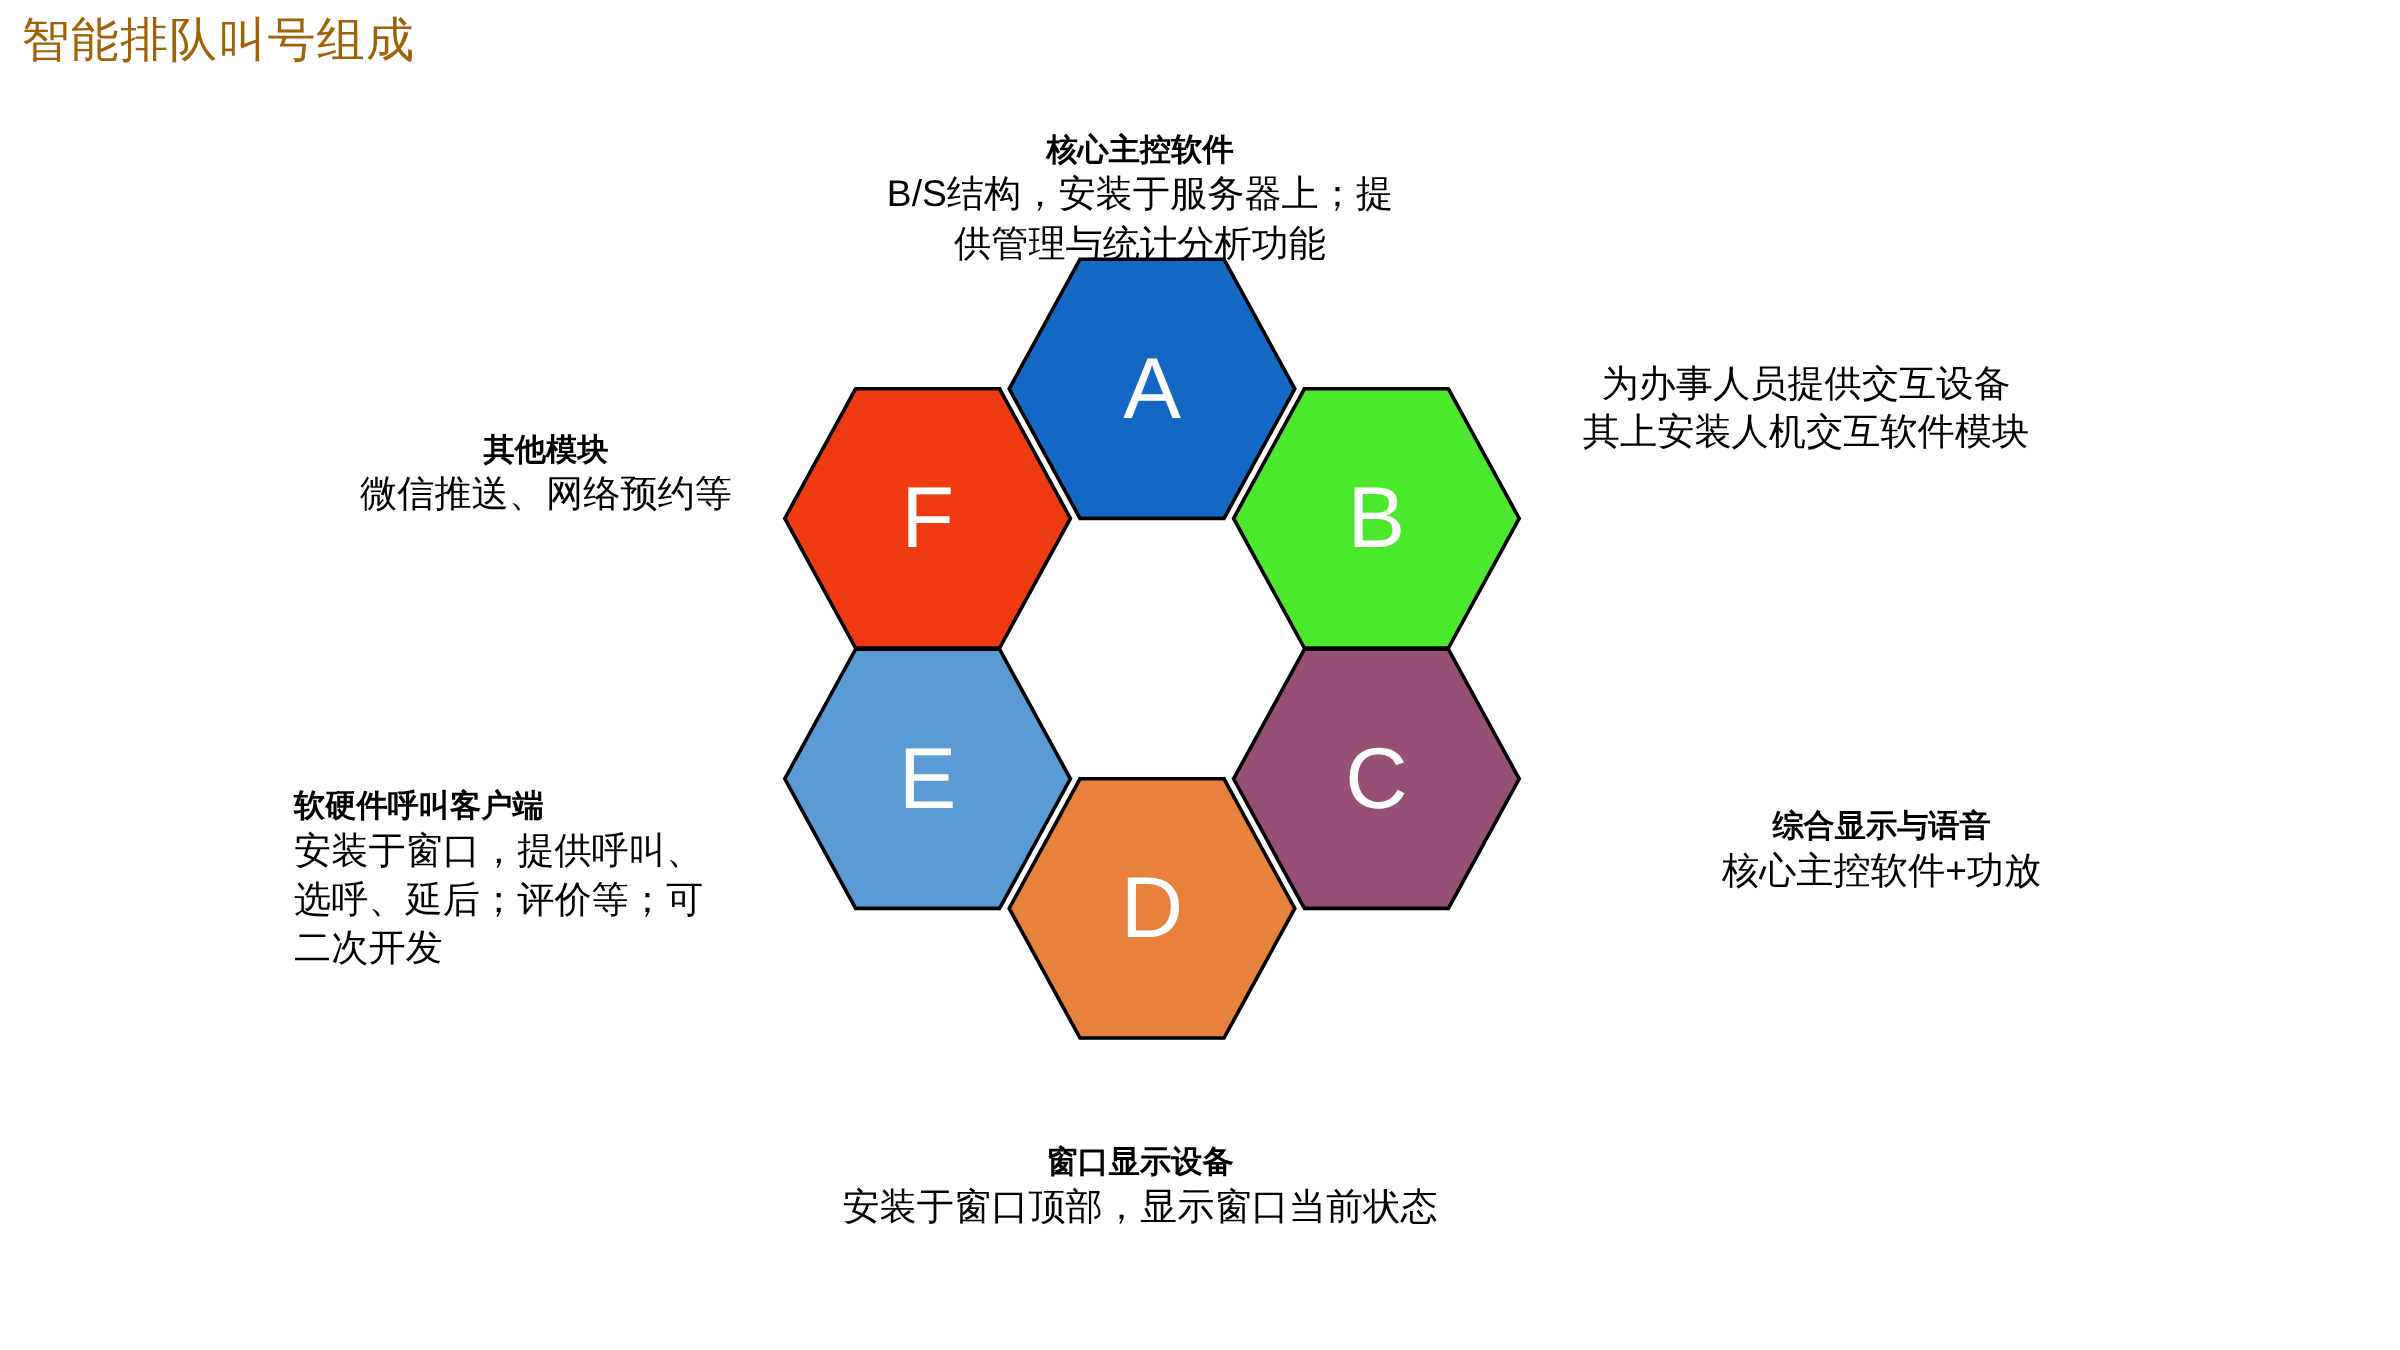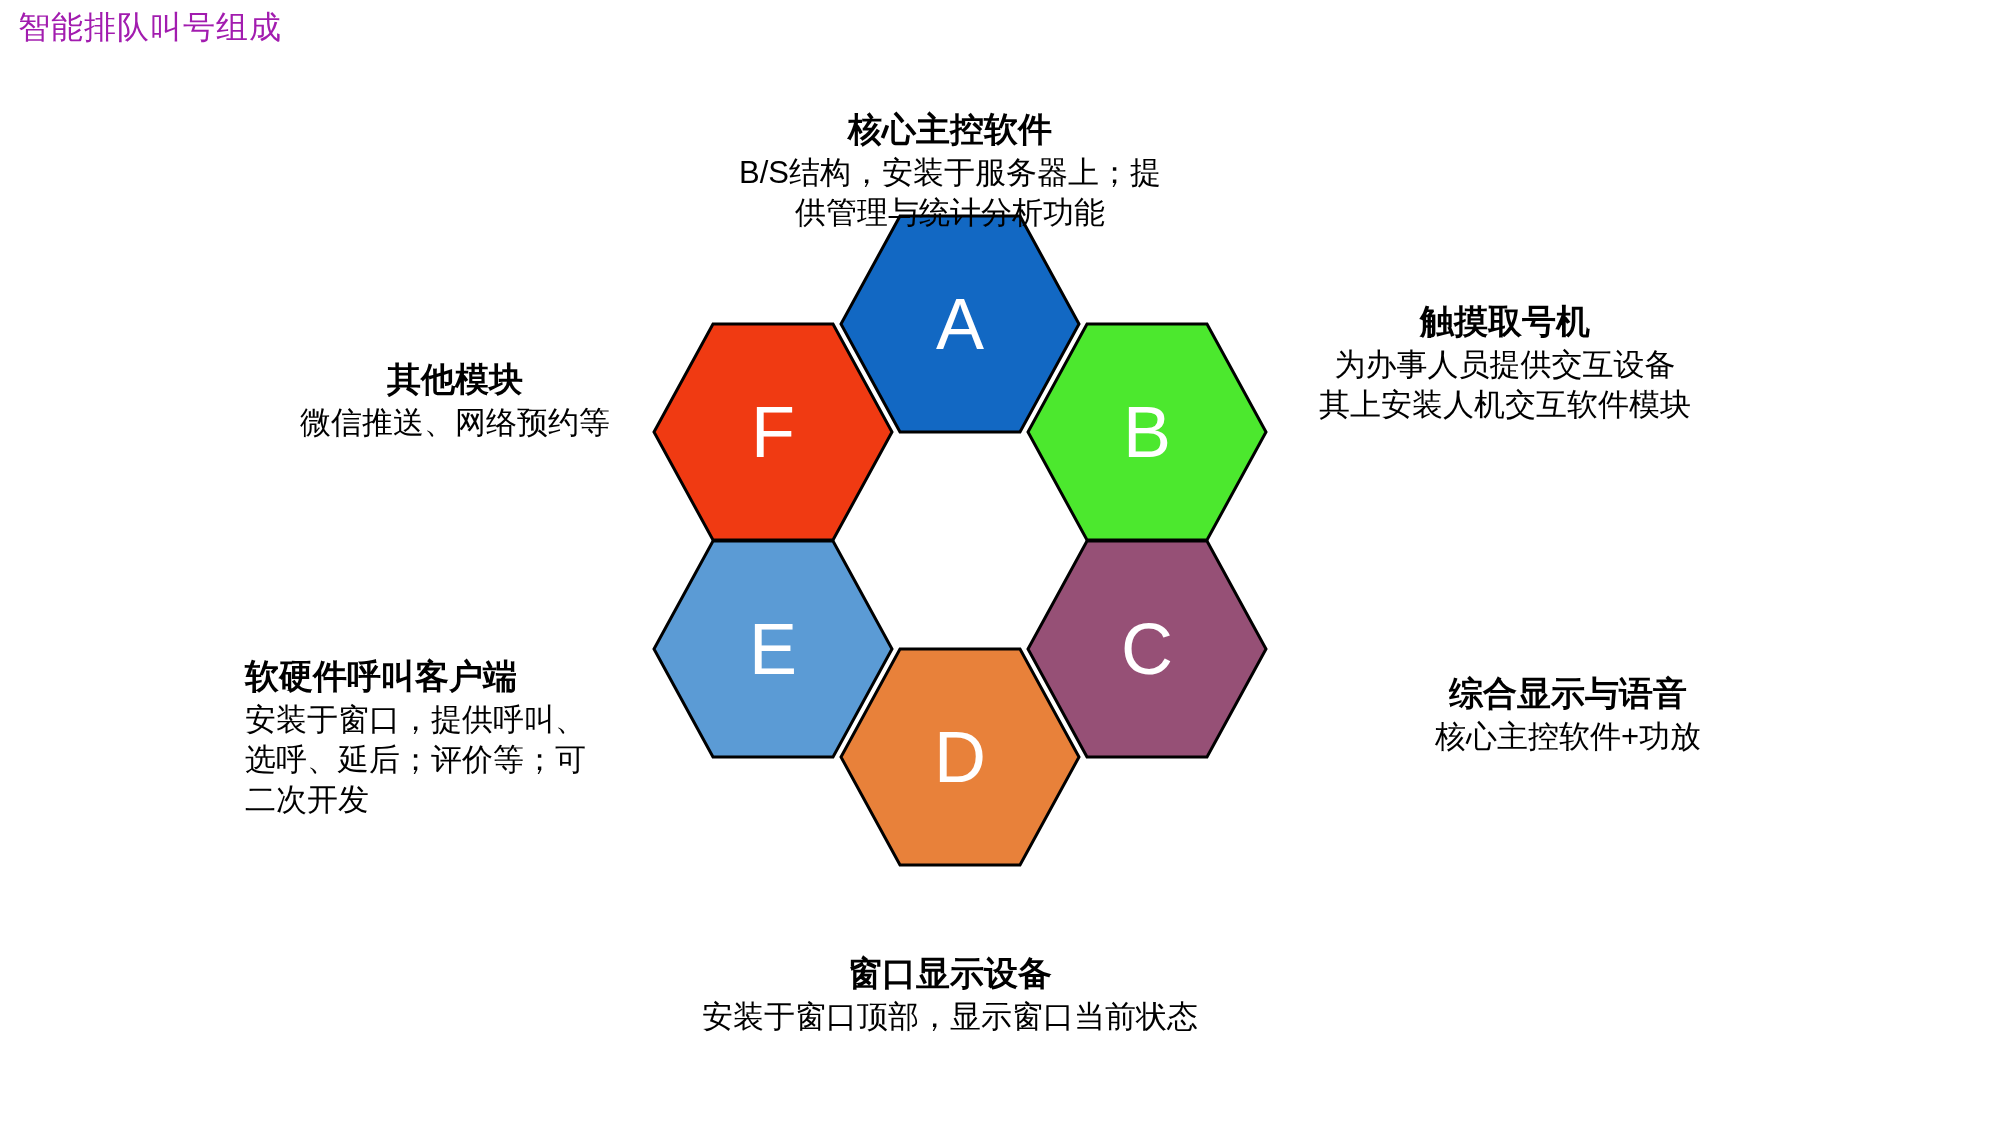--- a/index.html
+++ b/index.html
@@ -13,23 +13,23 @@
     position: relative;
     overflow: hidden;
     font-family: "Liberation Sans", "DejaVu Sans", sans-serif;
     color: #000000;
   }
 
   #page-title {
     position: absolute;
     left: 18px;
     top: 6px;
-    font-size: 32px;
+    font-size: 40px;
     font-weight: 400;
-    color: #a21caf;
+    color: #a16207;
     letter-spacing: 1px;
     white-space: nowrap;
   }
 
   
   #hex-ring {
     position: absolute;
     left: 590px;
     top: 215px;
     width: 740px;
@@ -68,21 +68,21 @@
   .hex-c { left: 437px; top: 325px; }
   .hex-d { left: 250px; top: 433px; }
   .hex-e { left:  63px; top: 325px; }
   .hex-f { left:  63px; top: 108px; }
 
   
   .label-block {
     position: absolute;
   }
   .label-title {
-    font-size: 34px;
+    font-size: 26px;
     font-weight: bold;
     line-height: 1.28;
     margin: 0 0 1px 0;
   }
   .label-desc {
     font-size: 31px;
     font-weight: 400;
     line-height: 1.3;
     margin: 0;
     white-space: pre-line;
@@ -148,21 +148,20 @@
 
 </div>
 
 <div class="label-block ta-center" id="label-a">
   <p class="label-title">核心主控软件</p>
   <p class="label-desc">B/S结构，安装于服务器上；提
 供管理与统计分析功能</p>
 </div>
 
 <div class="label-block ta-center" id="label-b">
-  <p class="label-title">触摸取号机</p>
   <p class="label-desc">为办事人员提供交互设备
 其上安装人机交互软件模块</p>
 </div>
 
 <div class="label-block ta-center" id="label-c">
   <p class="label-title">综合显示与语音</p>
   <p class="label-desc">核心主控软件+功放</p>
 </div>
 
 <div class="label-block ta-center" id="label-d">

